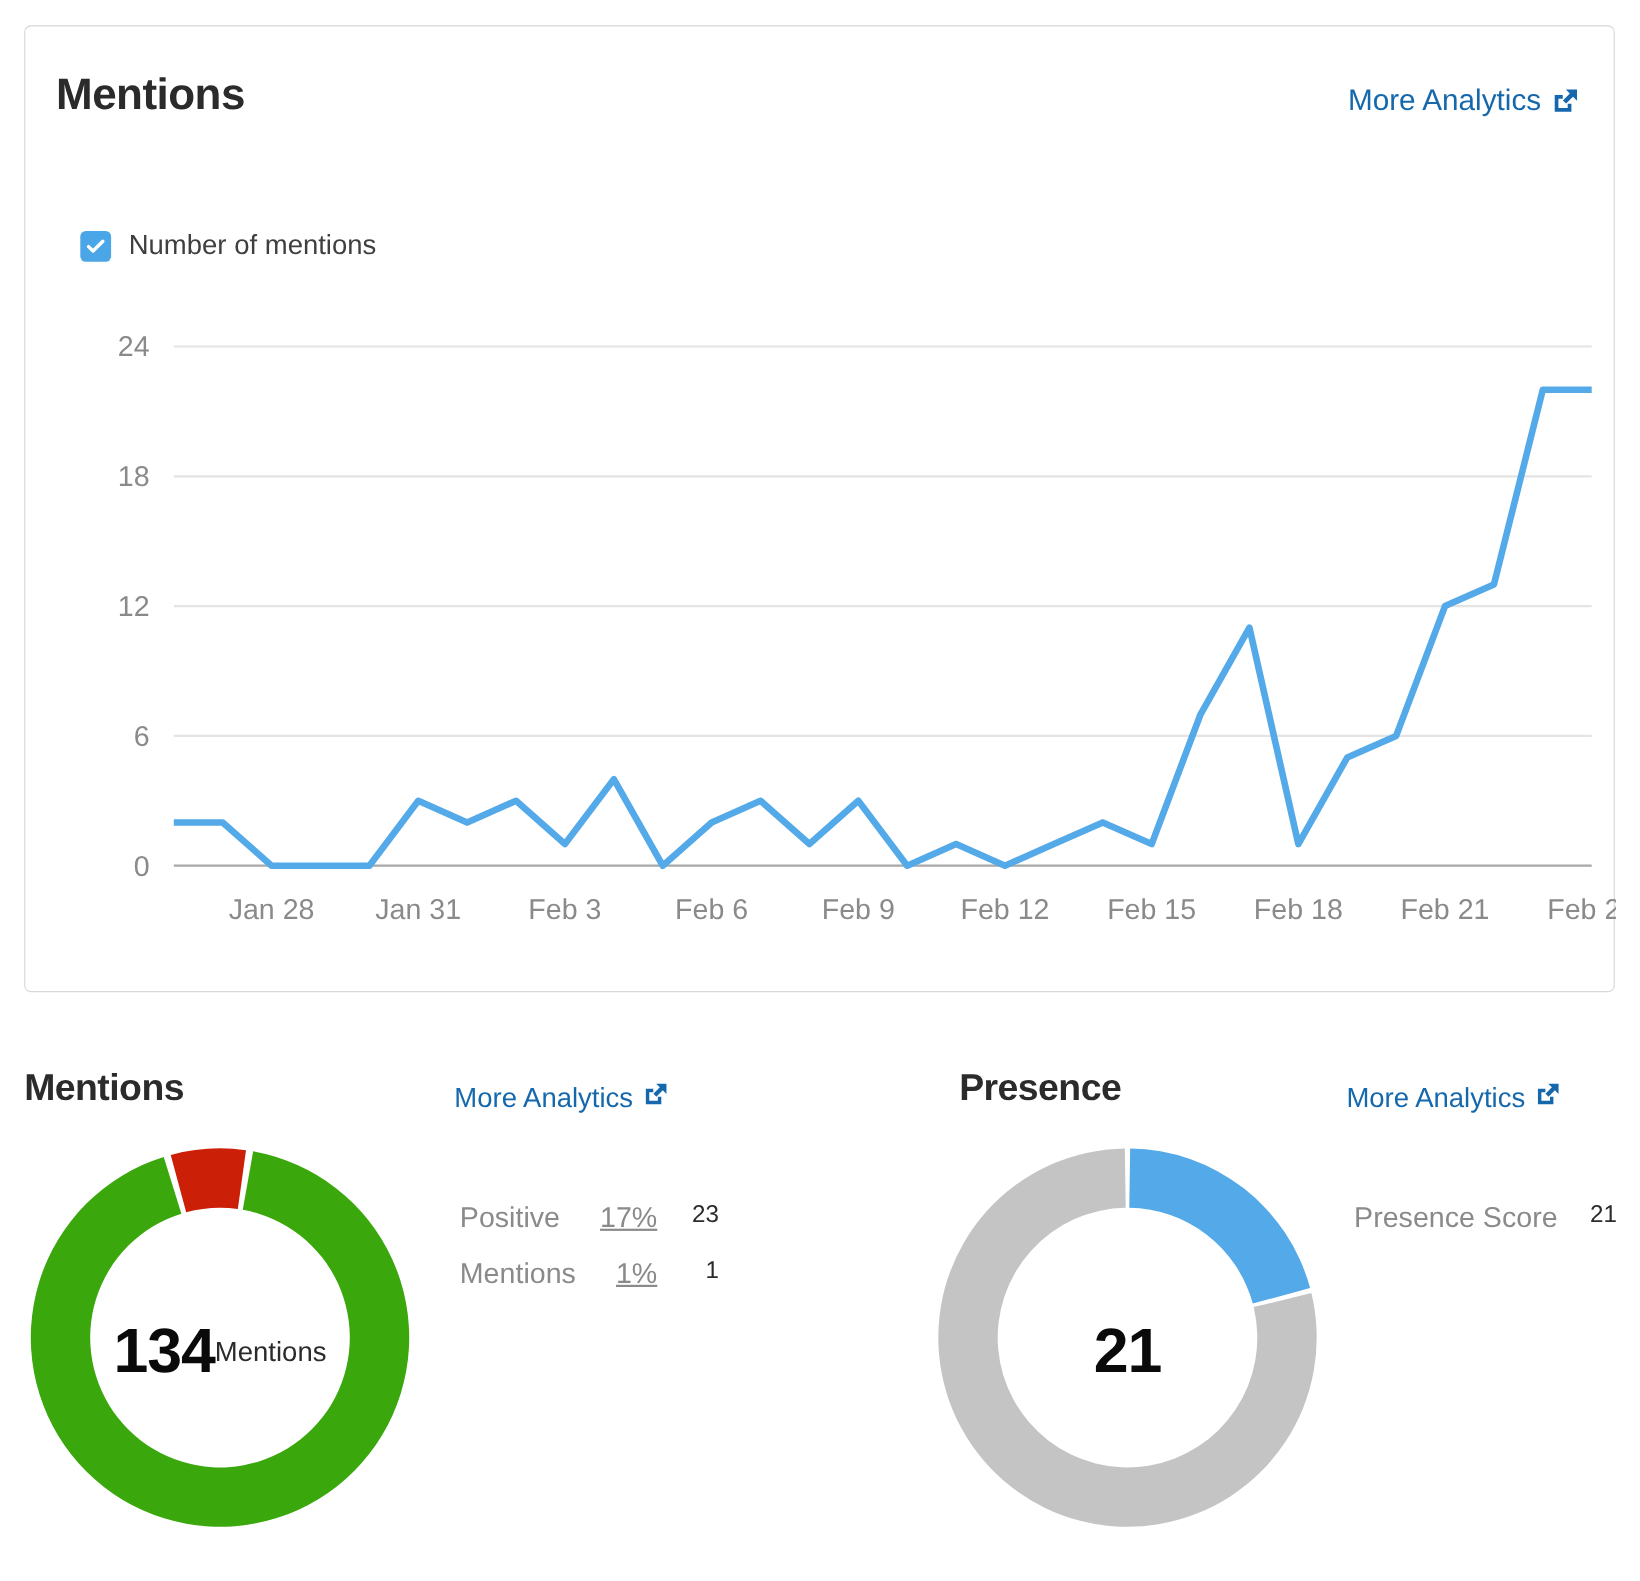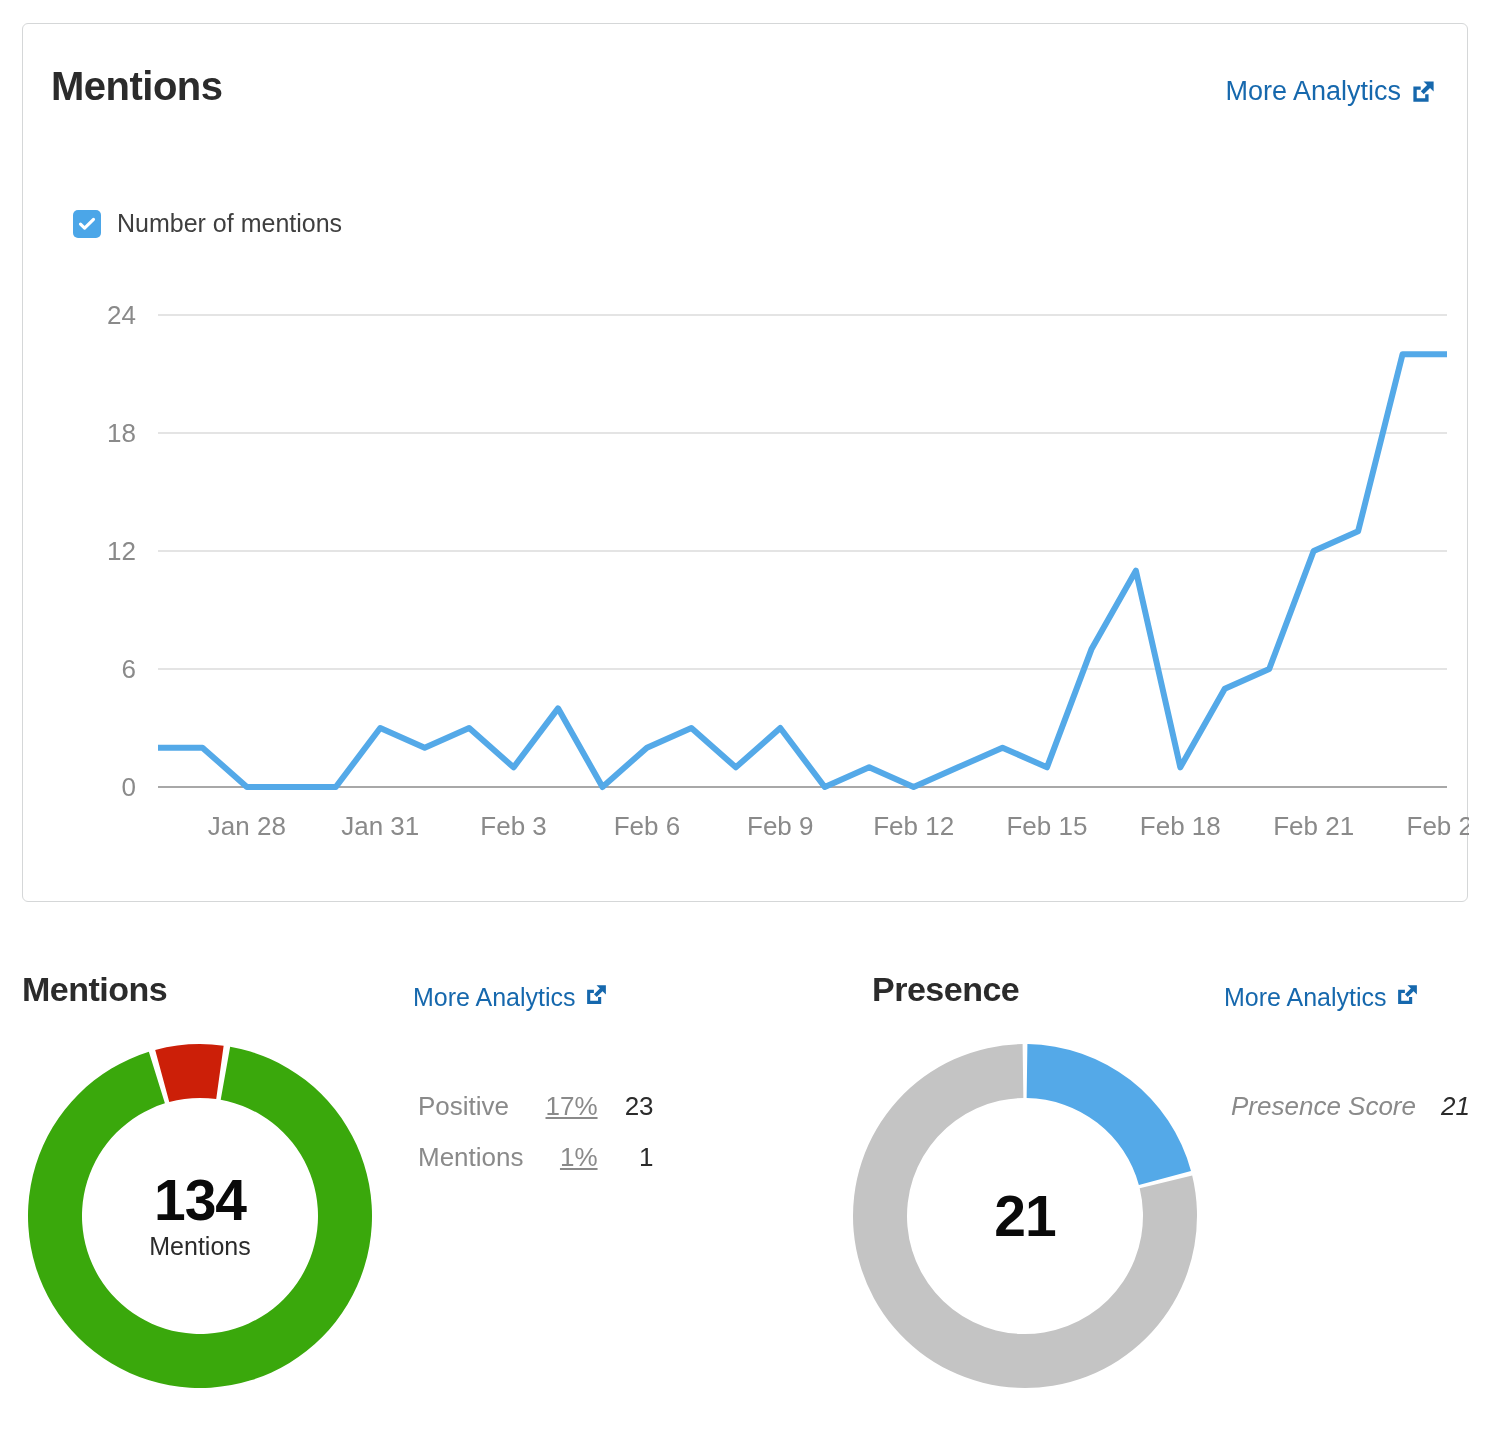--- a/index.html
+++ b/index.html
@@ -133,25 +133,24 @@
 
   .donut-wrap {
     position: absolute;
     top: 78px;
   }
   .panel-mentions .donut-wrap { left: 22px; }
   .panel-presence .donut-wrap { left: 42px; }
 
   .donut-center {
     position: absolute;
-    left: 0; top: 0;
+    left: 0; top: 12px;
     width: 356px;
     height: 356px;
     display: flex;
-    flex-direction: column;
     align-items: center;
     justify-content: center;
     pointer-events: none;
   }
   .donut-value {
     font-size: 57px;
     font-weight: bold;
     color: #0a0a0a;
     line-height: 1.0;
     letter-spacing: -1px;
@@ -172,38 +171,37 @@
     margin-top: 26px;
   }
   .panel-mentions .stats {
     left: 418px;
     grid-template-columns: auto auto auto;
     column-gap: 0;
   }
   .panel-presence .stats {
     left: 426px;
     grid-template-columns: auto auto;
-    font-style: italic;
   }
   .stat-label {
     font-size: 26px;
     color: #8a8a8a;
     text-align: left;
     white-space: nowrap;
   }
   .stat-pct {
     font-size: 26px;
     color: #8a8a8a;
     text-align: right;
     white-space: nowrap;
     padding-left: 22px;
     text-decoration: underline;
   }
   .stat-val {
-    font-size: 26px;
+    font-size: 22px;
     color: #2b2b2b;
     text-align: right;
     white-space: nowrap;
     padding-left: 22px;
     min-width: 34px;
   }
   .panel-presence .stat-val { padding-left: 20px; }
 </style>
 </head>
 <body>

